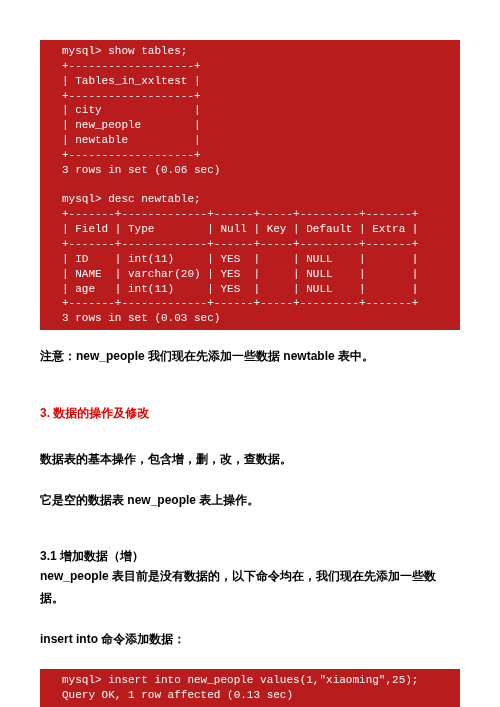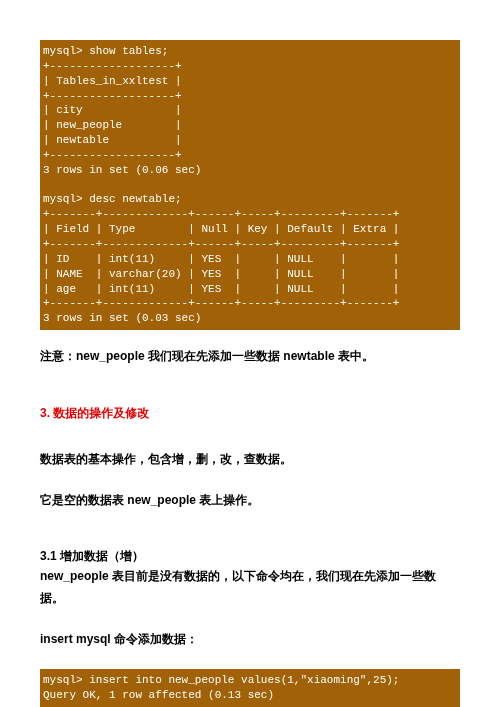--- a/index.html
+++ b/index.html
@@ -6,26 +6,26 @@
     margin: 0;
     padding: 40px;
     font-family: "Microsoft YaHei", "SimSun", Arial, sans-serif;
     font-size: 12px;
     background: #fff;
     color: #000;
     width: 500px;
     box-sizing: border-box;
   }
   .terminal {
-    background: #a16207;
+    background: #b91c1c;
     color: #fff;
     font-family: "Consolas", "Courier New", monospace;
     font-size: 11px;
     line-height: 1.35;
-    padding: 4px 3px;
+    padding: 4px 22px;
     white-space: pre;
     overflow: hidden;
     margin-bottom: 18px;
   }
   .note {
     font-weight: bold;
     margin-bottom: 40px;
   }
   .section-heading {
     color: #e60000;
@@ -70,16 +70,16 @@
 <div class="section-heading">3. 数据的操作及修改</div>
 
 <div class="para">数据表的基本操作，包含增，删，改，查数据。</div>
 
 <div class="para">它是空的数据表 new_people 表上操作。</div>
 
 <div class="subheading">3.1 增加数据（增）</div>
 
 <div class="para">new_people 表目前是没有数据的，以下命令均在，我们现在先添加一些数据。</div>
 
-<div class="para">insert mysql 命令添加数据：</div>
+<div class="para">insert into 命令添加数据：</div>
 
 <div class="terminal">mysql&gt; insert into new_people values(1,"xiaoming",25);
 Query OK, 1 row affected (0.13 sec)</div>
 
 </body></html>

